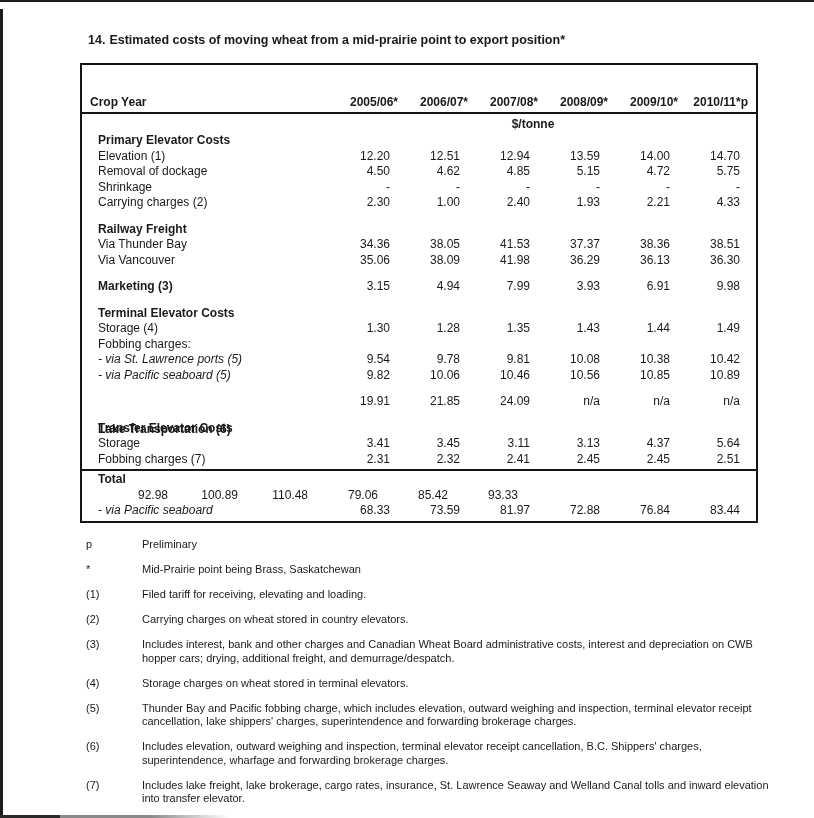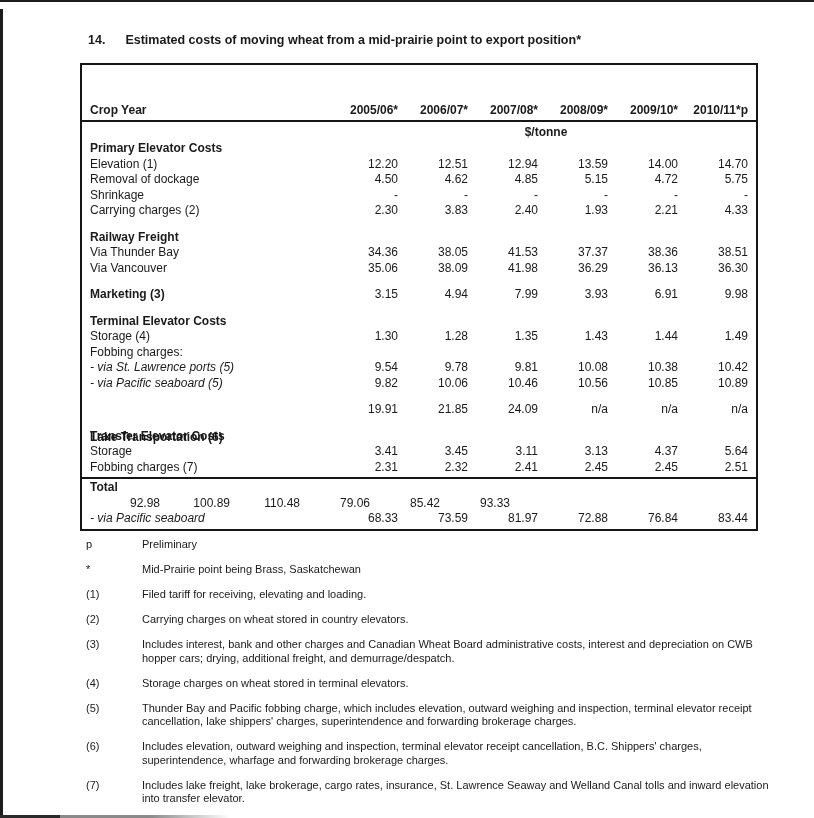--- a/index.html
+++ b/index.html
@@ -36,64 +36,64 @@
   }
 
   .doc-title {
     position: absolute;
     left: 88px; top: 33px;
     display: flex;
     font-size: 12.5px;
     font-weight: bold;
     white-space: nowrap;
   }
-  .doc-title .num { margin-right: 20px; }
+  .doc-title .num { margin-right: 4px; }
 
   .costs-table {
     position: absolute;
     left: 80px; top: 63px;
     width: 678px;
     border: 2px solid #151515;
     background: #ffffff;
     box-sizing: border-box;
     font-size: 12px;
   }
   .thead {
     display: flex;
     align-items: flex-end;
     height: 44px;
-    padding: 8px 8px 3px 8px;
+    padding: 0 8px 3px 8px;
     border-bottom: 2px solid #151515;
     font-weight: bold;
     justify-content: center;
   }
   .thead .lbl { flex: 1; }
   .col-h {
     width: 70px;
     text-align: right;
     flex: 0 0 70px;
   }
   .unit-row {
     display: flex;
     height: 19px;
     line-height: 20px;
-    padding: 0 0;
+    padding: 0 13px;
   }
   .unit-row .lbl { flex: 1; }
   .unit-row .unit {
     flex: 0 0 420px;
     text-align: center;
     font-weight: bold;
   }
   .t-body { padding-bottom: 2px; }
   .t-row {
     display: flex;
     height: 15.5px;
     line-height: 15.5px;
-    padding: 0 8px;
+    padding: 0 16px;
   }
   .t-row.gap { margin-top: 11px; }
   .t-row.bold { font-weight: bold; }
   .t-row.italic .lbl { font-style: italic; }
   .t-row.separator {
     border-top: 2px solid #151515;
     margin-top: 2px;
     padding-top: 1px;
   }
   .t-row .lbl { flex: 1; white-space: nowrap; }
@@ -175,21 +175,21 @@
         <span class="val">-</span>
         <span class="val">-</span>
         <span class="val">-</span>
         <span class="val">-</span>
         <span class="val">-</span>
         <span class="val">-</span>
       </div>
       <div class="t-row">
         <span class="lbl">Carrying charges (2)</span>
         <span class="val">2.30</span>
-        <span class="val">3.83</span>
+        <span class="val">1.00</span>
         <span class="val">2.40</span>
         <span class="val">1.93</span>
         <span class="val">2.21</span>
         <span class="val">4.33</span>
       </div>
       <div class="t-row gap bold">
         <span class="lbl" style="font-weight: bold;">Railway Freight</span>
       </div>
       <div class="t-row">
         <span class="lbl">Via Thunder Bay</span>

